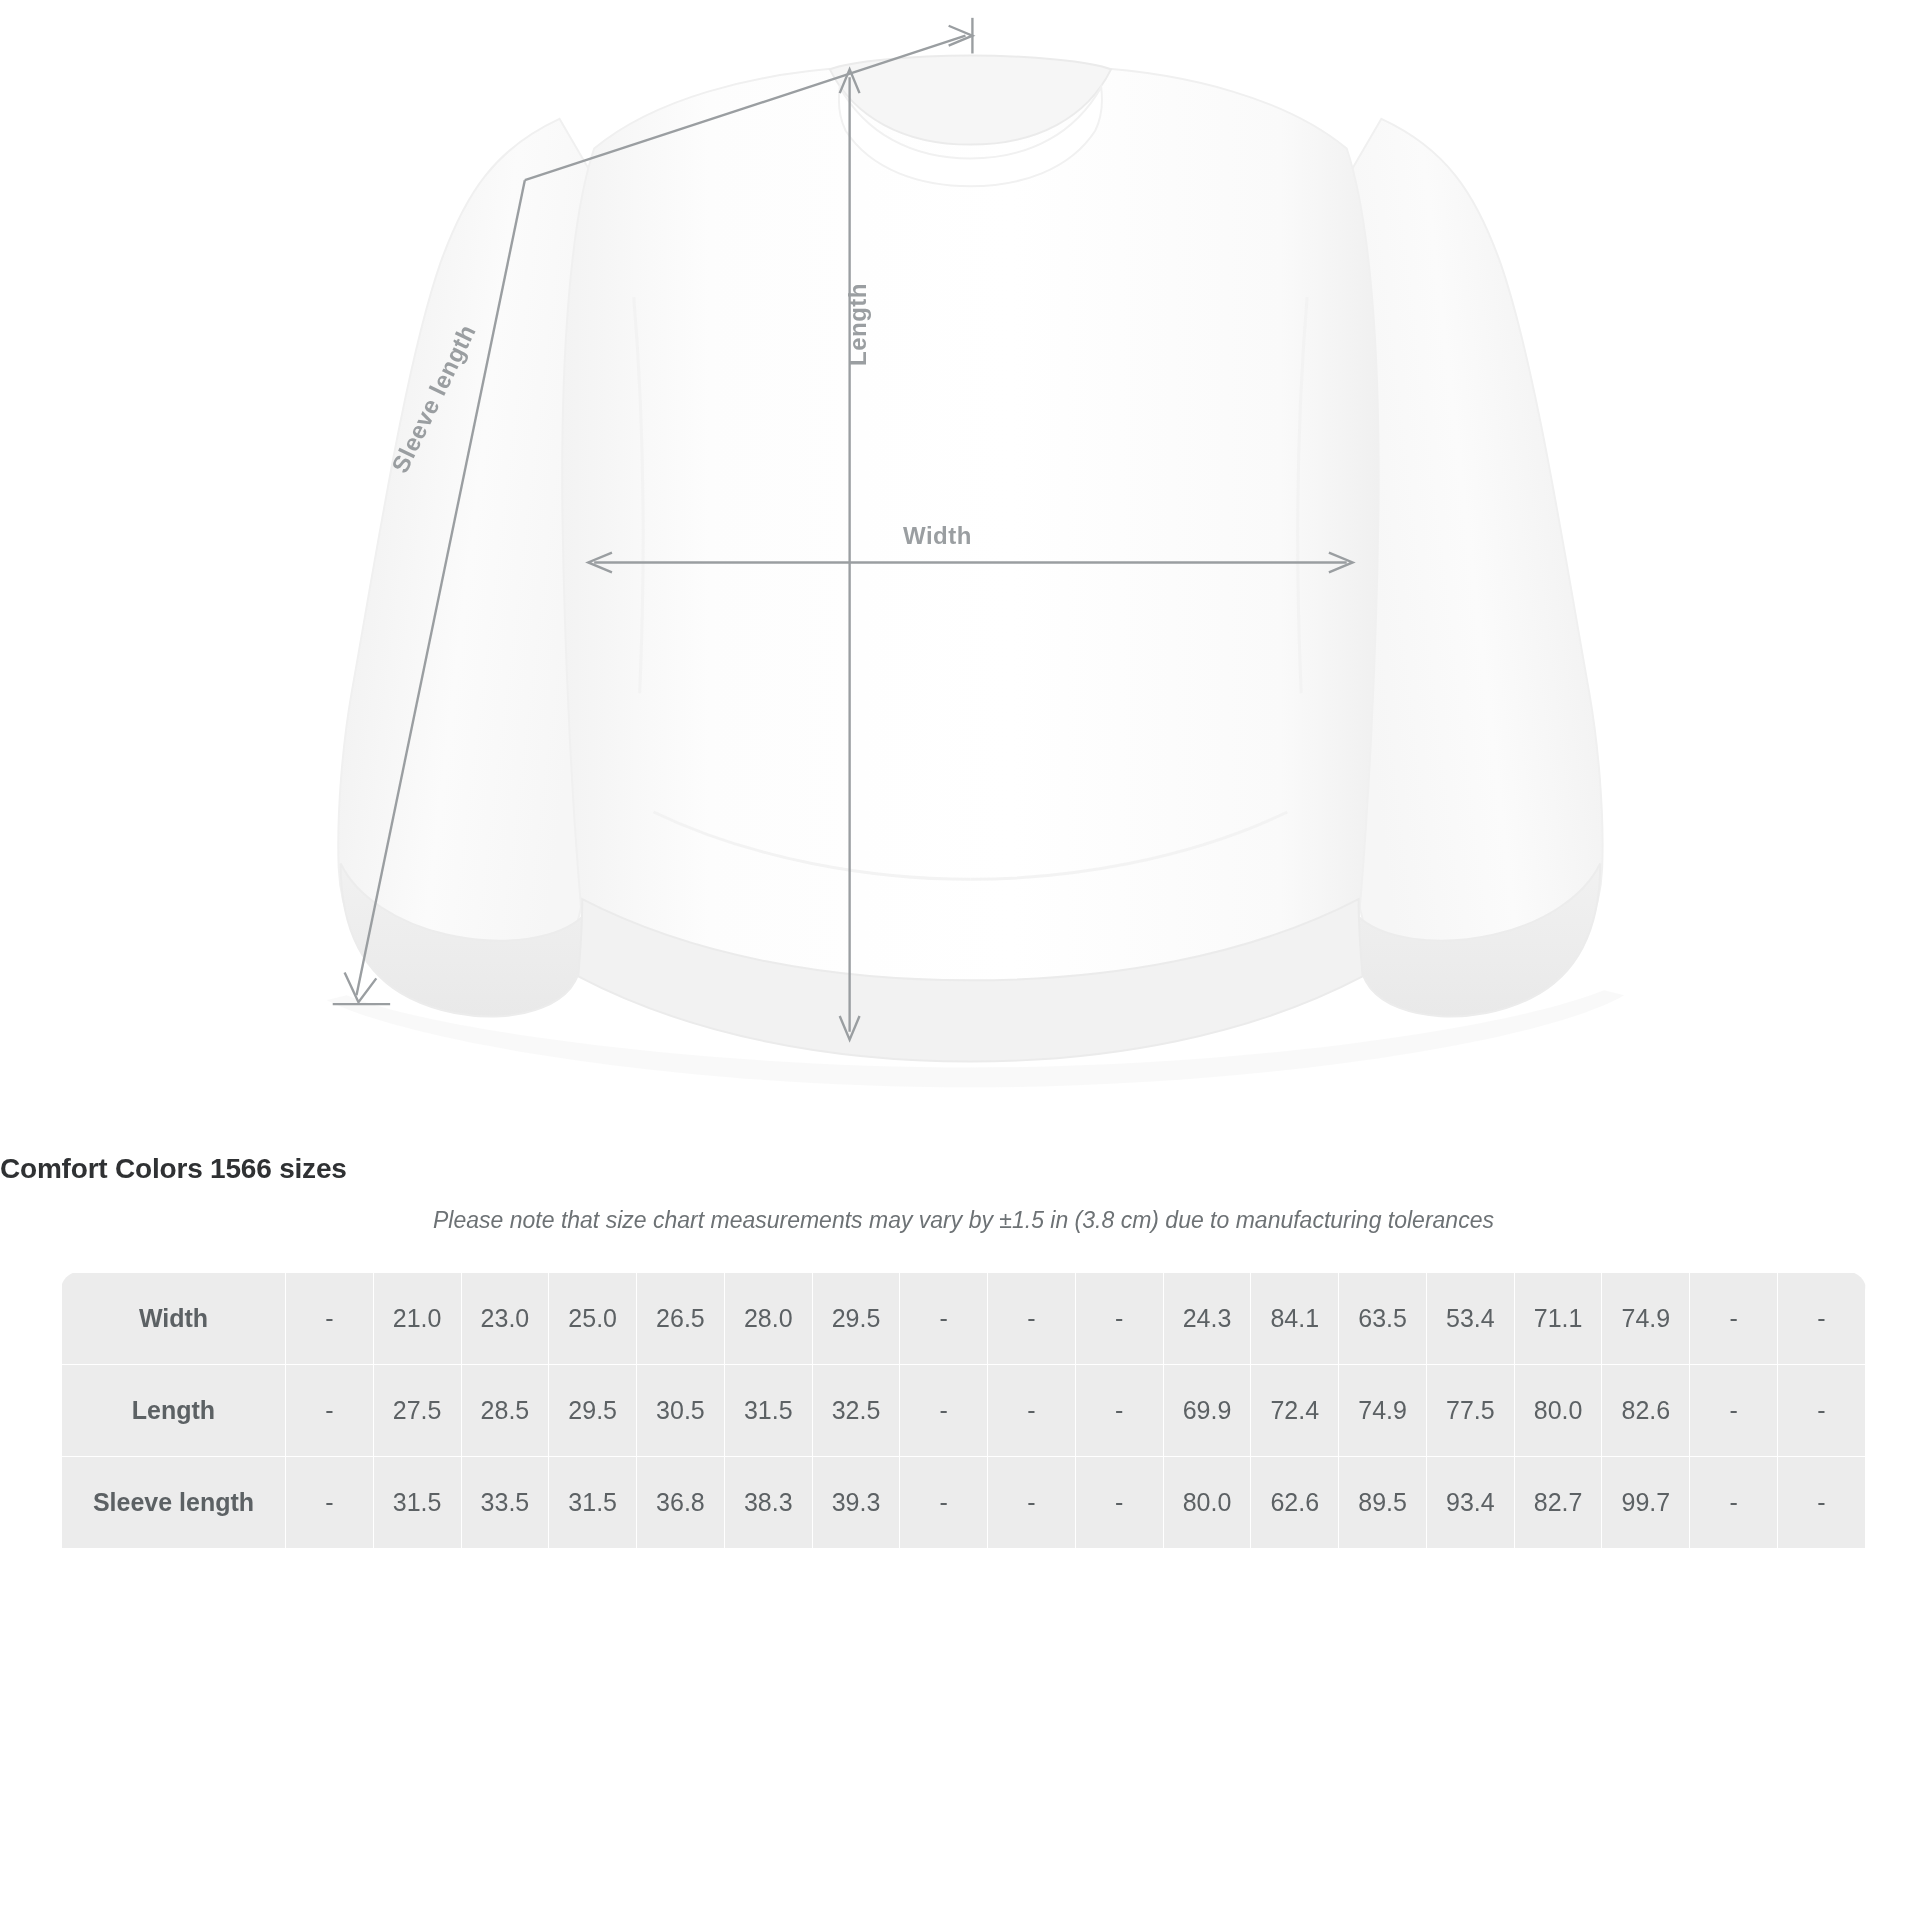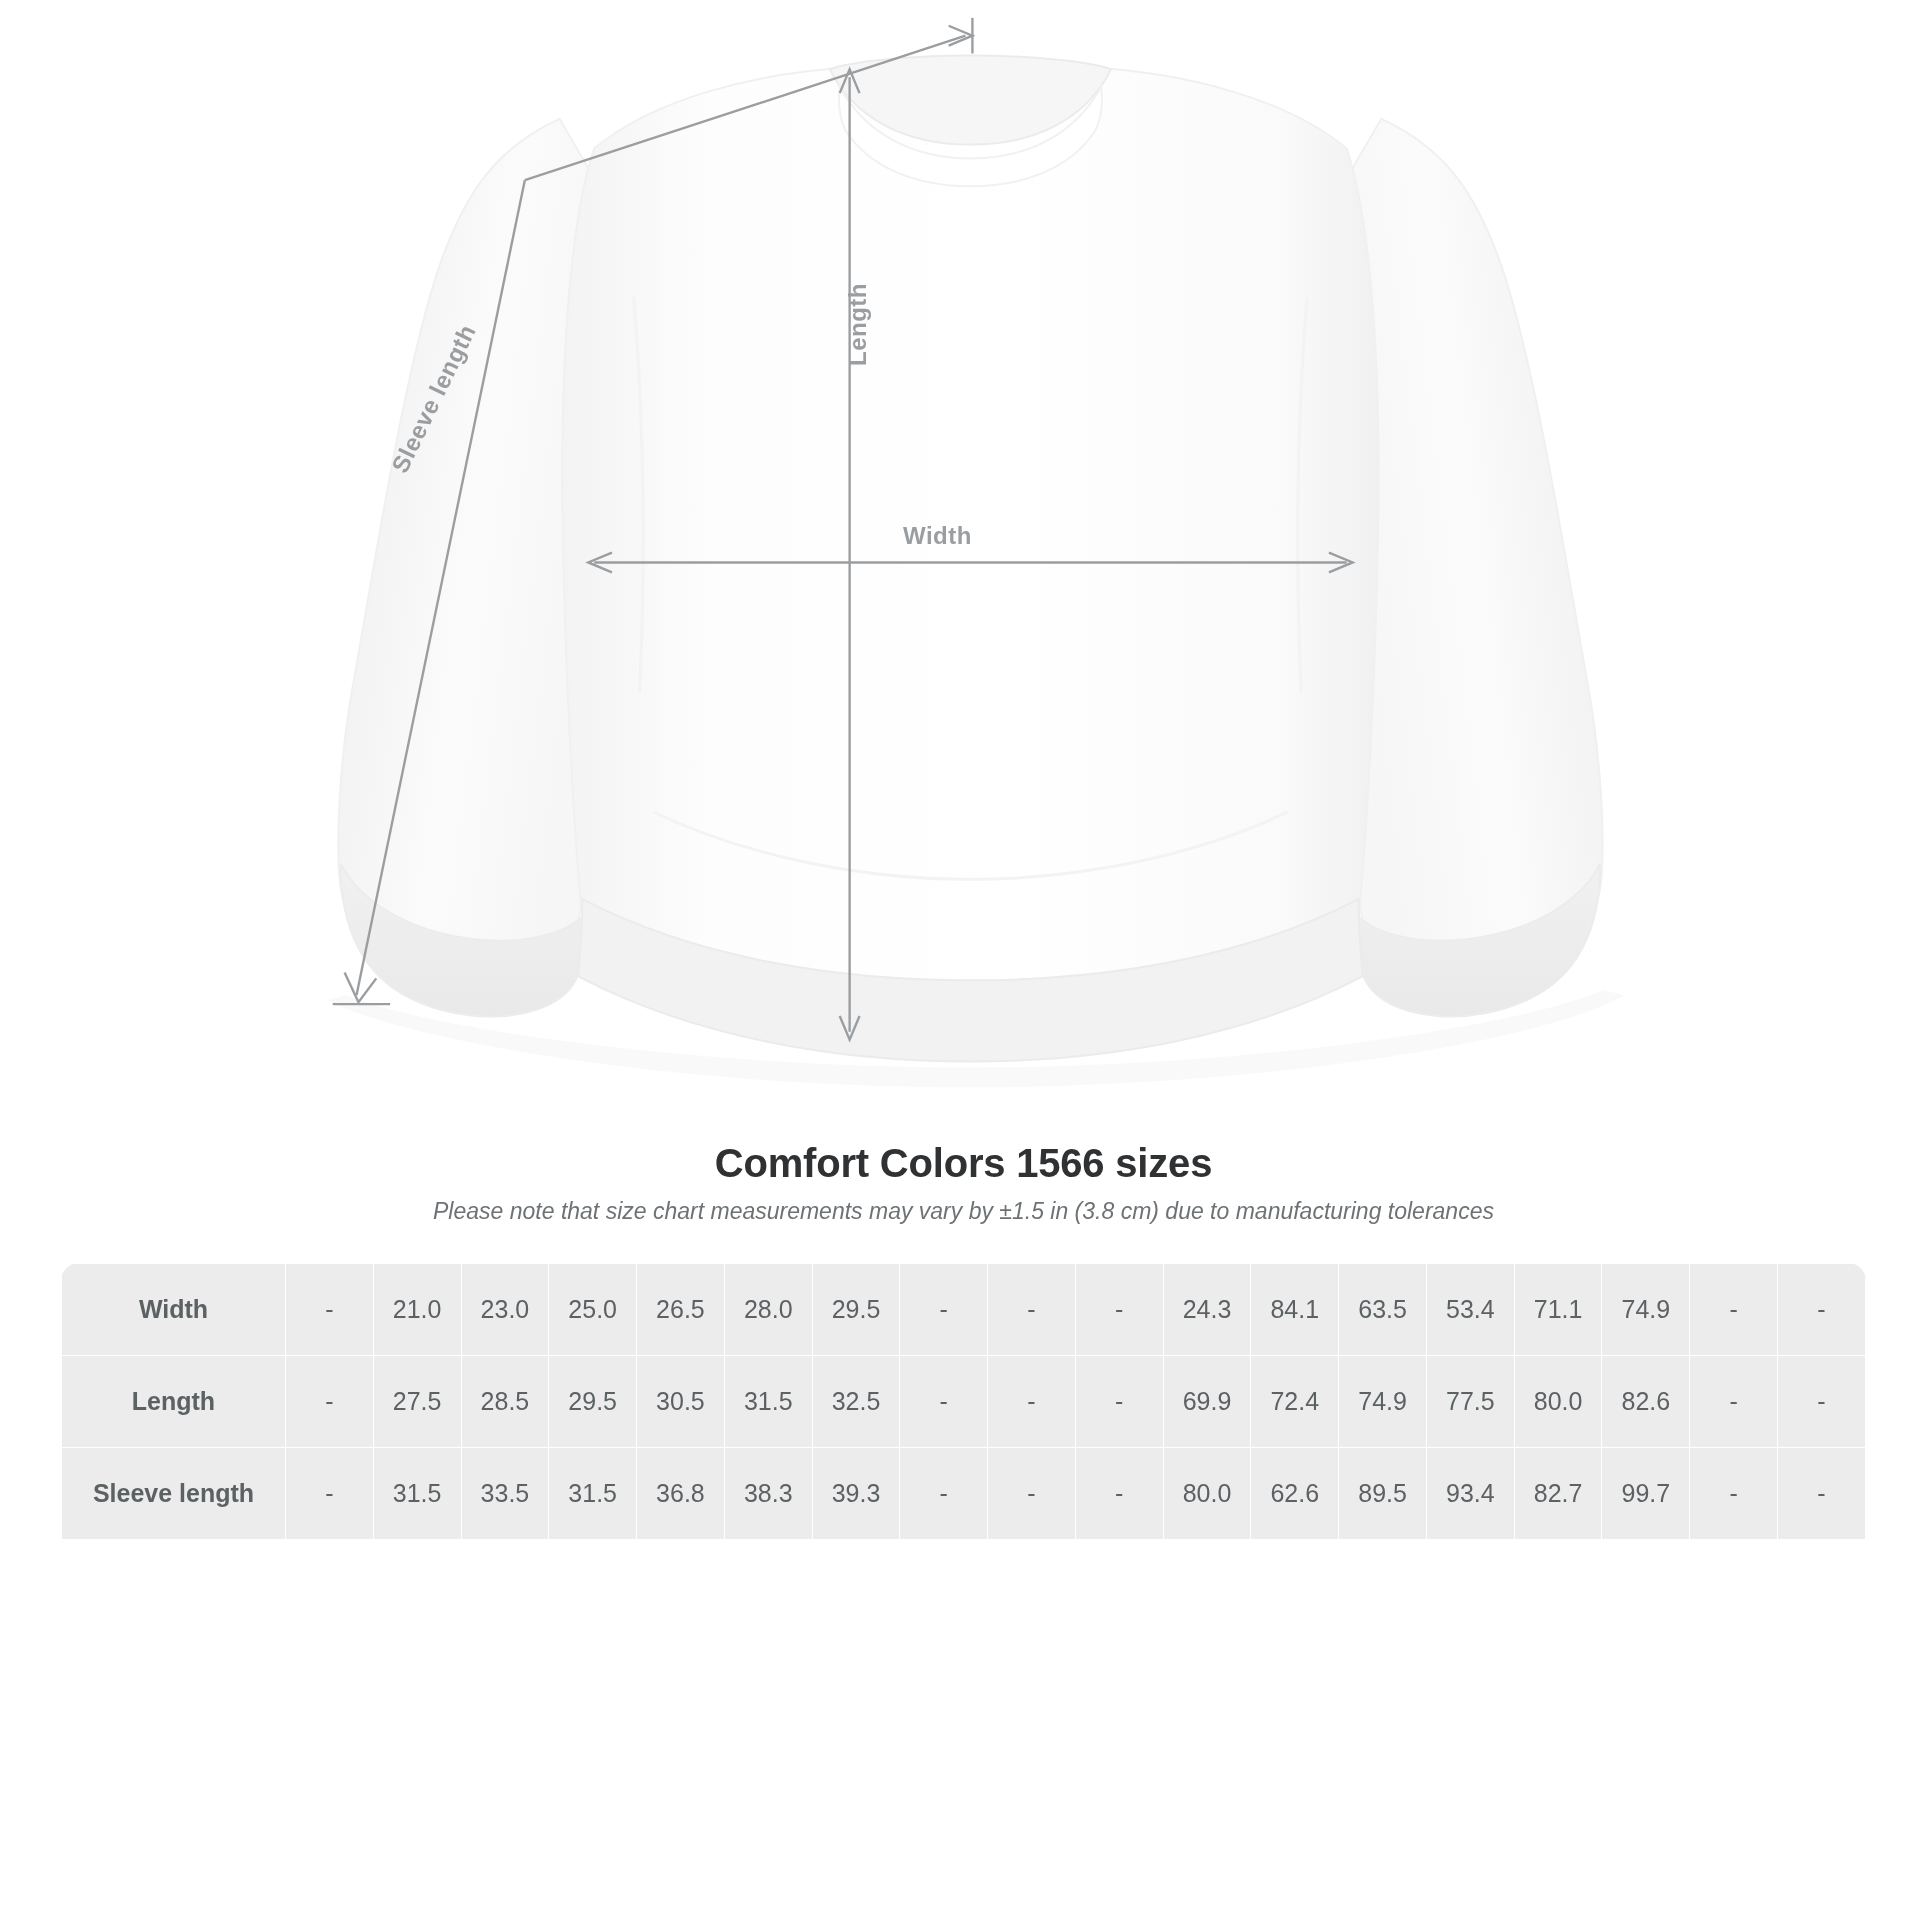--- a/index.html
+++ b/index.html
@@ -46,33 +46,33 @@
   }
   .label-sleeve {
     left: 386px;
     top: 465px;
     transform: rotate(-64deg);
     transform-origin: left top;
   }
 
   
   .chart-heading {
-    text-align: center;
-    font-size: 40px;
+    text-align: left;
+    font-size: 28px;
     font-weight: bold;
     color: #2f3133;
-    margin-top: 22px;
+    margin-top: 34px;
     letter-spacing: -0.2px;
   }
   .chart-note {
     text-align: center;
     font-size: 23px;
     font-style: italic;
     color: #6d7275;
-    margin-top: 12px;
+    margin-top: 22px;
   }
 
   
   .table-wrap {
     margin: 38px 61px 0 61px;
     border-radius: 18px 18px 0 0;
     overflow: hidden;
   }
   table.size-table {
     width: 100%;

